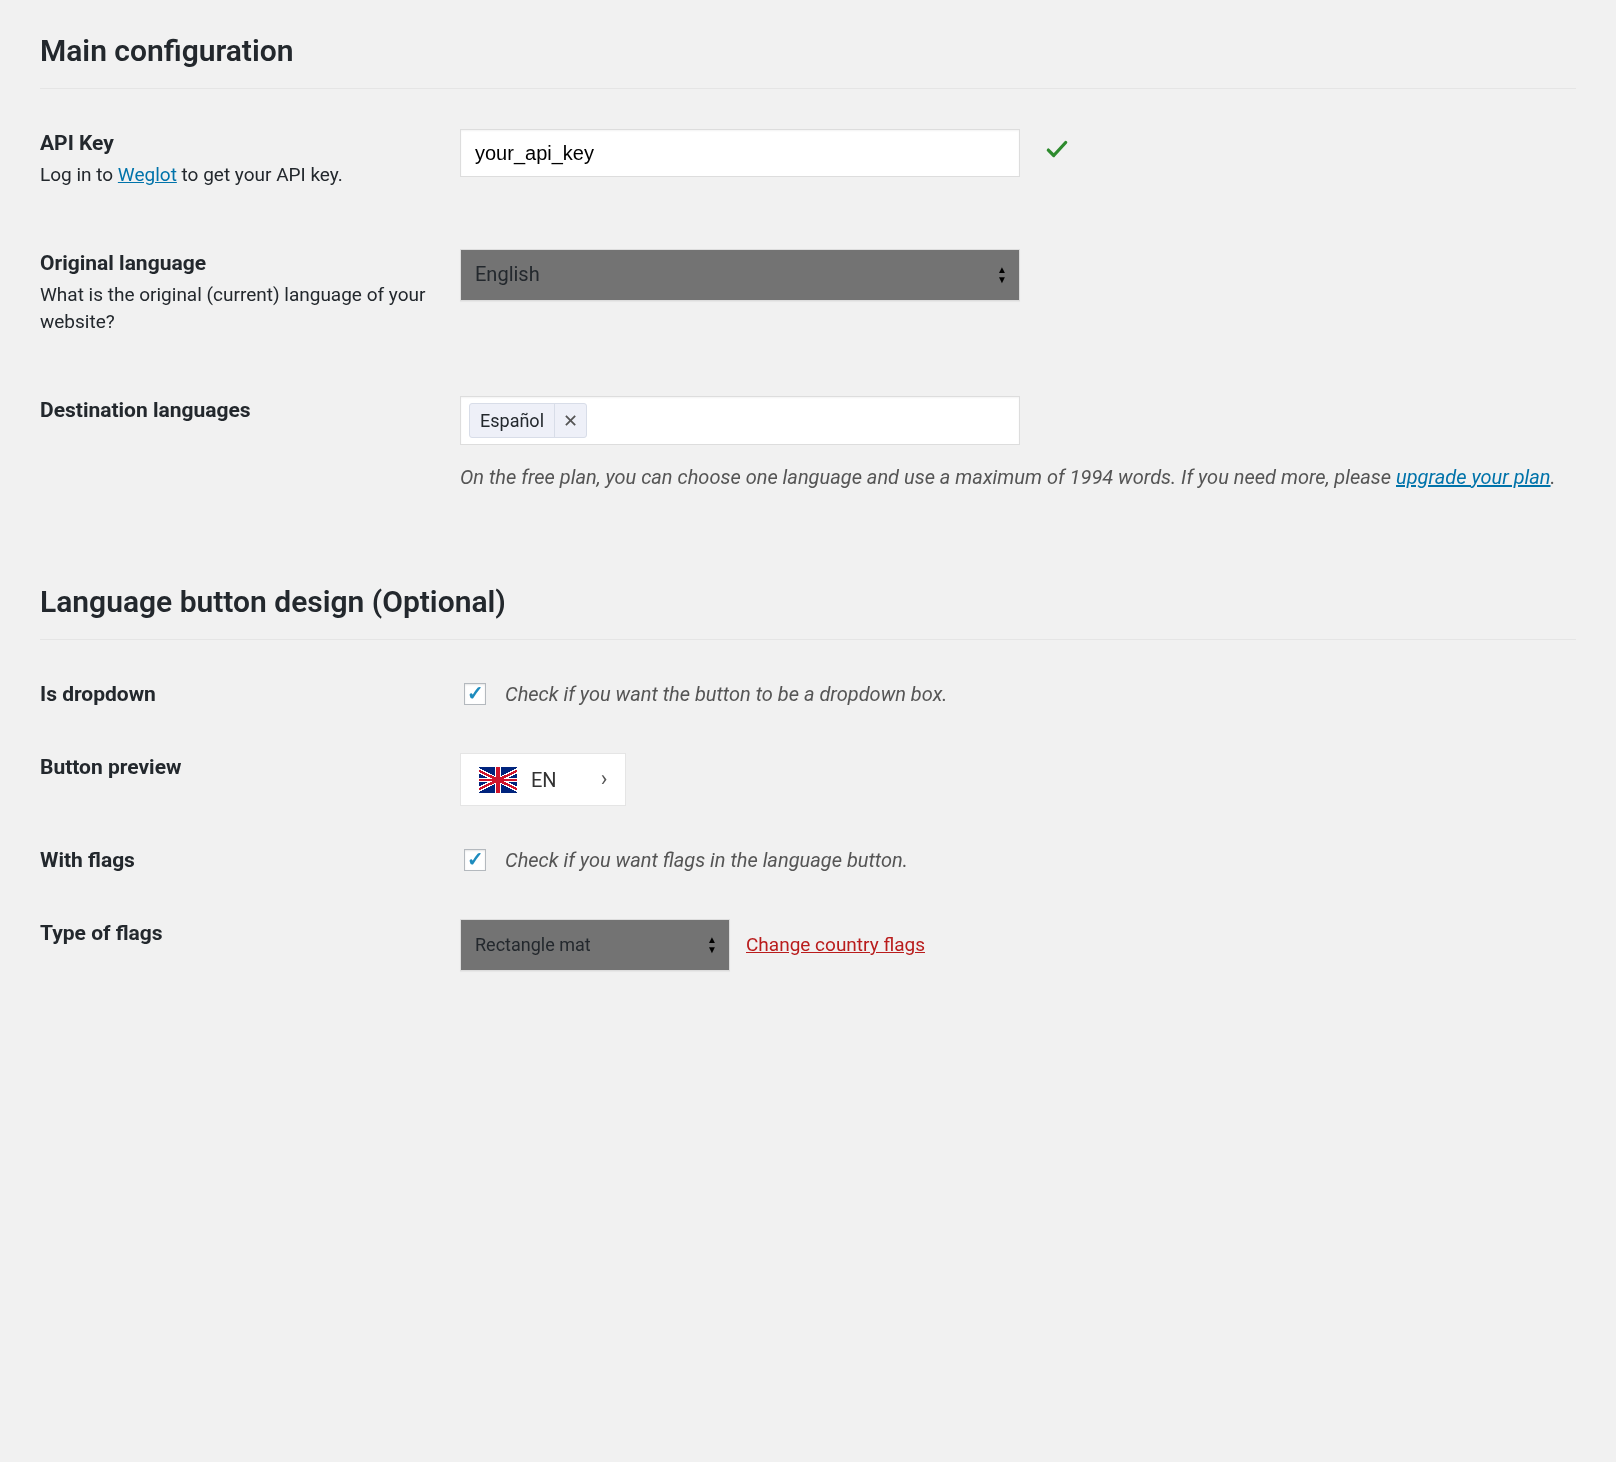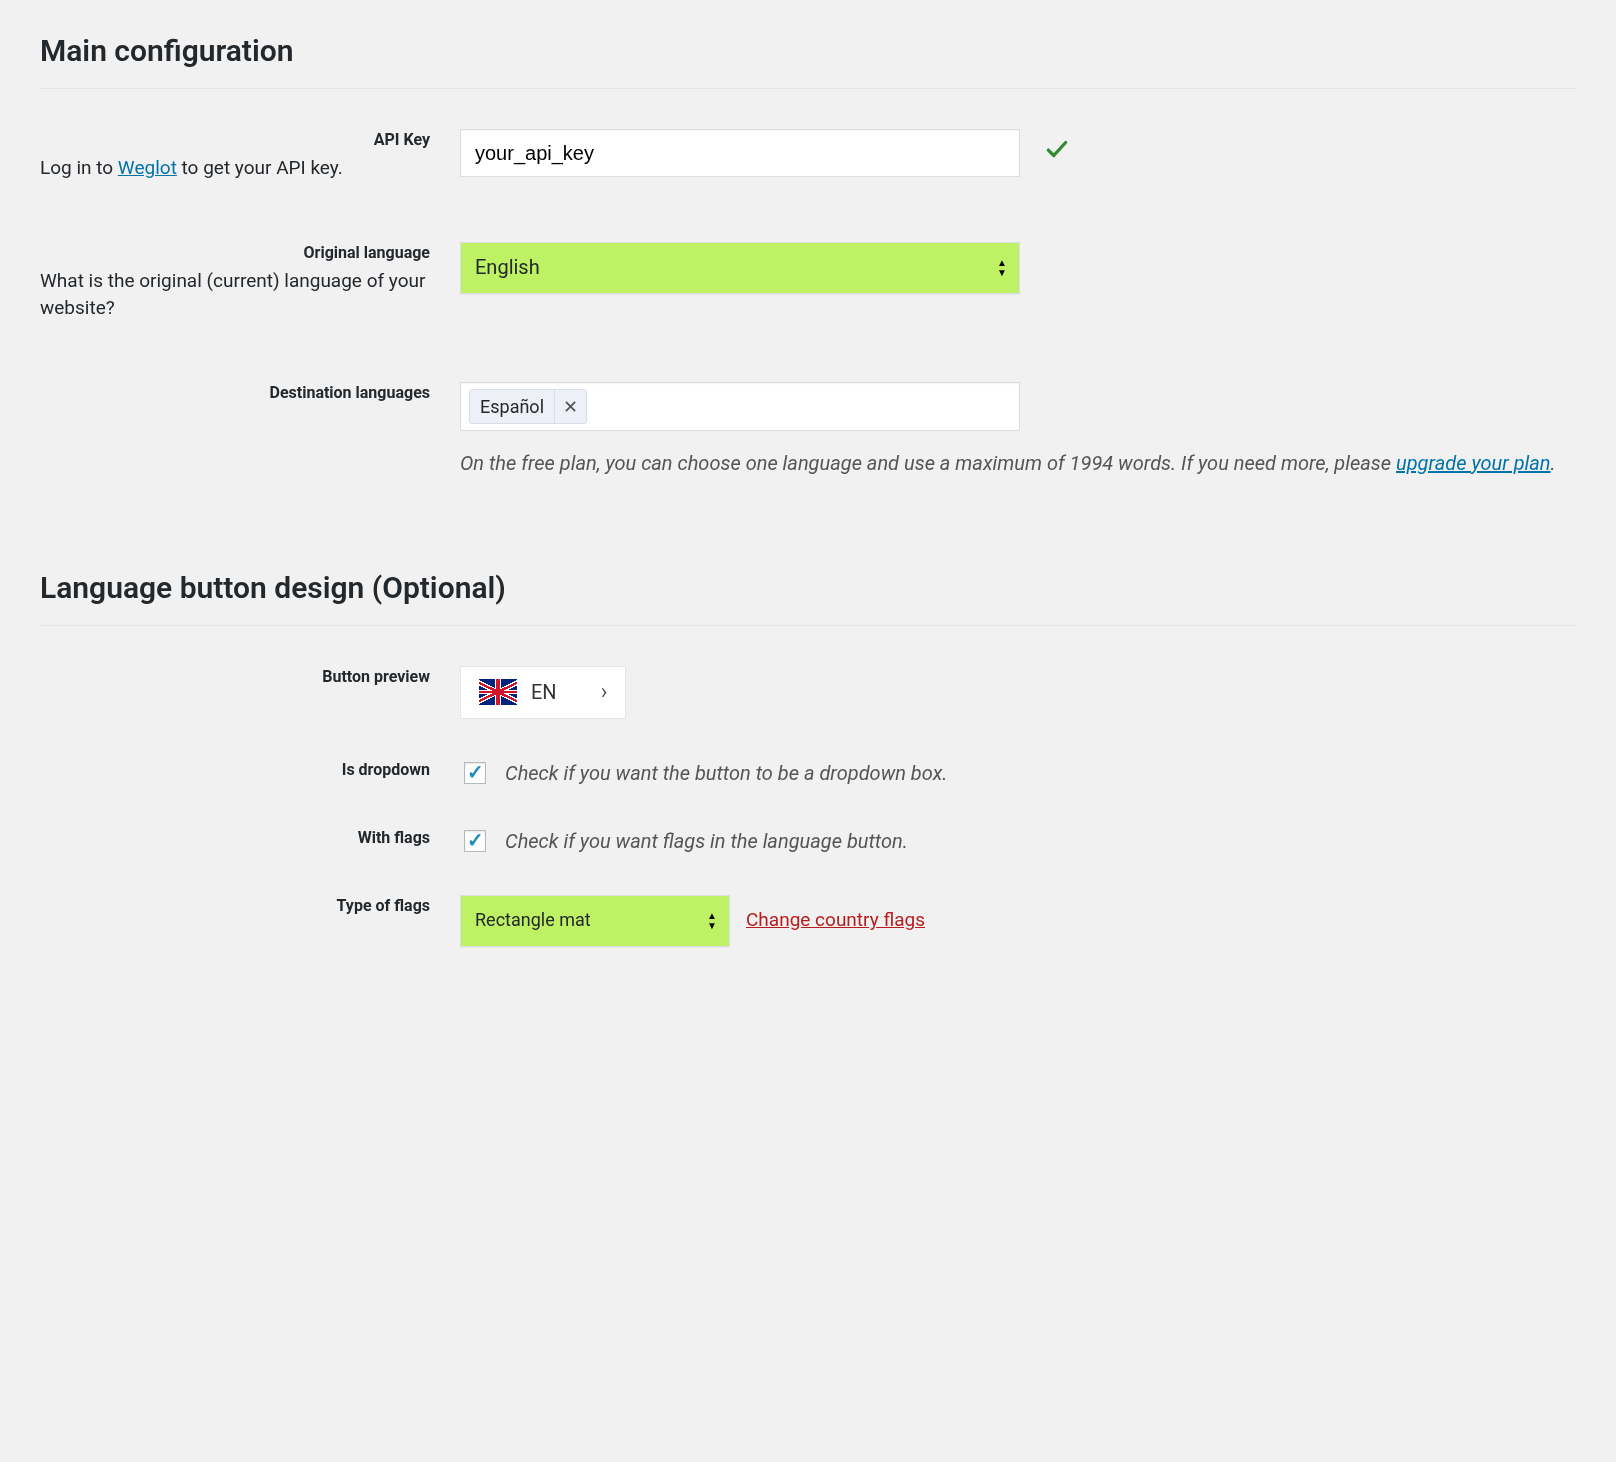--- a/index.html
+++ b/index.html
@@ -32,24 +32,23 @@
     margin-bottom: 60px;
   }
   .form-row.tight { margin-bottom: 40px; }
   .label-col {
     width: 420px;
     flex-shrink: 0;
     padding-right: 30px;
   }
   .label-title {
     font-weight: 700;
-    font-size: 16px;
+    font-size: 21px;
     color: #23282d;
     margin-bottom: 4px;
-    text-align: right;
   }
   .label-desc {
     font-weight: 400;
     font-size: 19px;
     color: #23282d;
   }
   .field-col {
     flex: 1;
   }
   a {
@@ -66,21 +65,21 @@
     background: #fff;
     box-shadow: inset 0 1px 2px rgba(0,0,0,0.05);
   }
   .api-row { display:flex; align-items:center; gap:24px; }
   .check-icon svg { width: 26px; height: 26px; }
   .select-wrap {
     position: relative;
     width: 560px;
     height: 52px;
     border: 1px solid #ddd;
-    background: #bef264;
+    background: #737373;
     display:flex;
     align-items:center;
     padding: 0 40px 2px 14px;
     font-size: 20px;
     box-shadow: 0 1px 1px rgba(0,0,0,0.04);
   }
   .select-wrap.small { width: 270px; height:52px; font-size:18px; }
   .select-arrows {
     position:absolute;
     right:12px;
@@ -243,39 +242,39 @@
         <span>On the free plan, you can choose one language and use a maximum of 1994 words. If you need more, please </span><a href="#">upgrade your plan</a><span>.</span>
       </div>
     </div>
   </div>
 
   <h2 class="section-title">Language button design (Optional)</h2>
   <hr class="section-divider">
 
   <div class="form-row tight">
     <div class="label-col">
+      <div class="label-title">Is dropdown</div>
+    </div>
+    <div class="field-col">
+      <div class="checkbox-row">
+        <input type="checkbox" class="wp-check" checked="" style="">
+        <span class="check-desc">Check if you want the button to be a dropdown box.</span>
+      </div>
+    </div>
+  </div>
+
+  <div class="form-row tight">
+    <div class="label-col">
       <div class="label-title">Button preview</div>
     </div>
     <div class="field-col">
       <div class="button-preview">
         <span class="flag-uk"></span>
         <span>EN</span>
         <span class="chevron-right">›</span>
-      </div>
-    </div>
-  </div>
-
-  <div class="form-row tight">
-    <div class="label-col">
-      <div class="label-title">Is dropdown</div>
-    </div>
-    <div class="field-col">
-      <div class="checkbox-row">
-        <input type="checkbox" class="wp-check" checked="" style="">
-        <span class="check-desc">Check if you want the button to be a dropdown box.</span>
       </div>
     </div>
   </div>
 
   <div class="form-row tight">
     <div class="label-col">
       <div class="label-title">With flags</div>
     </div>
     <div class="field-col">
       <div class="checkbox-row">

